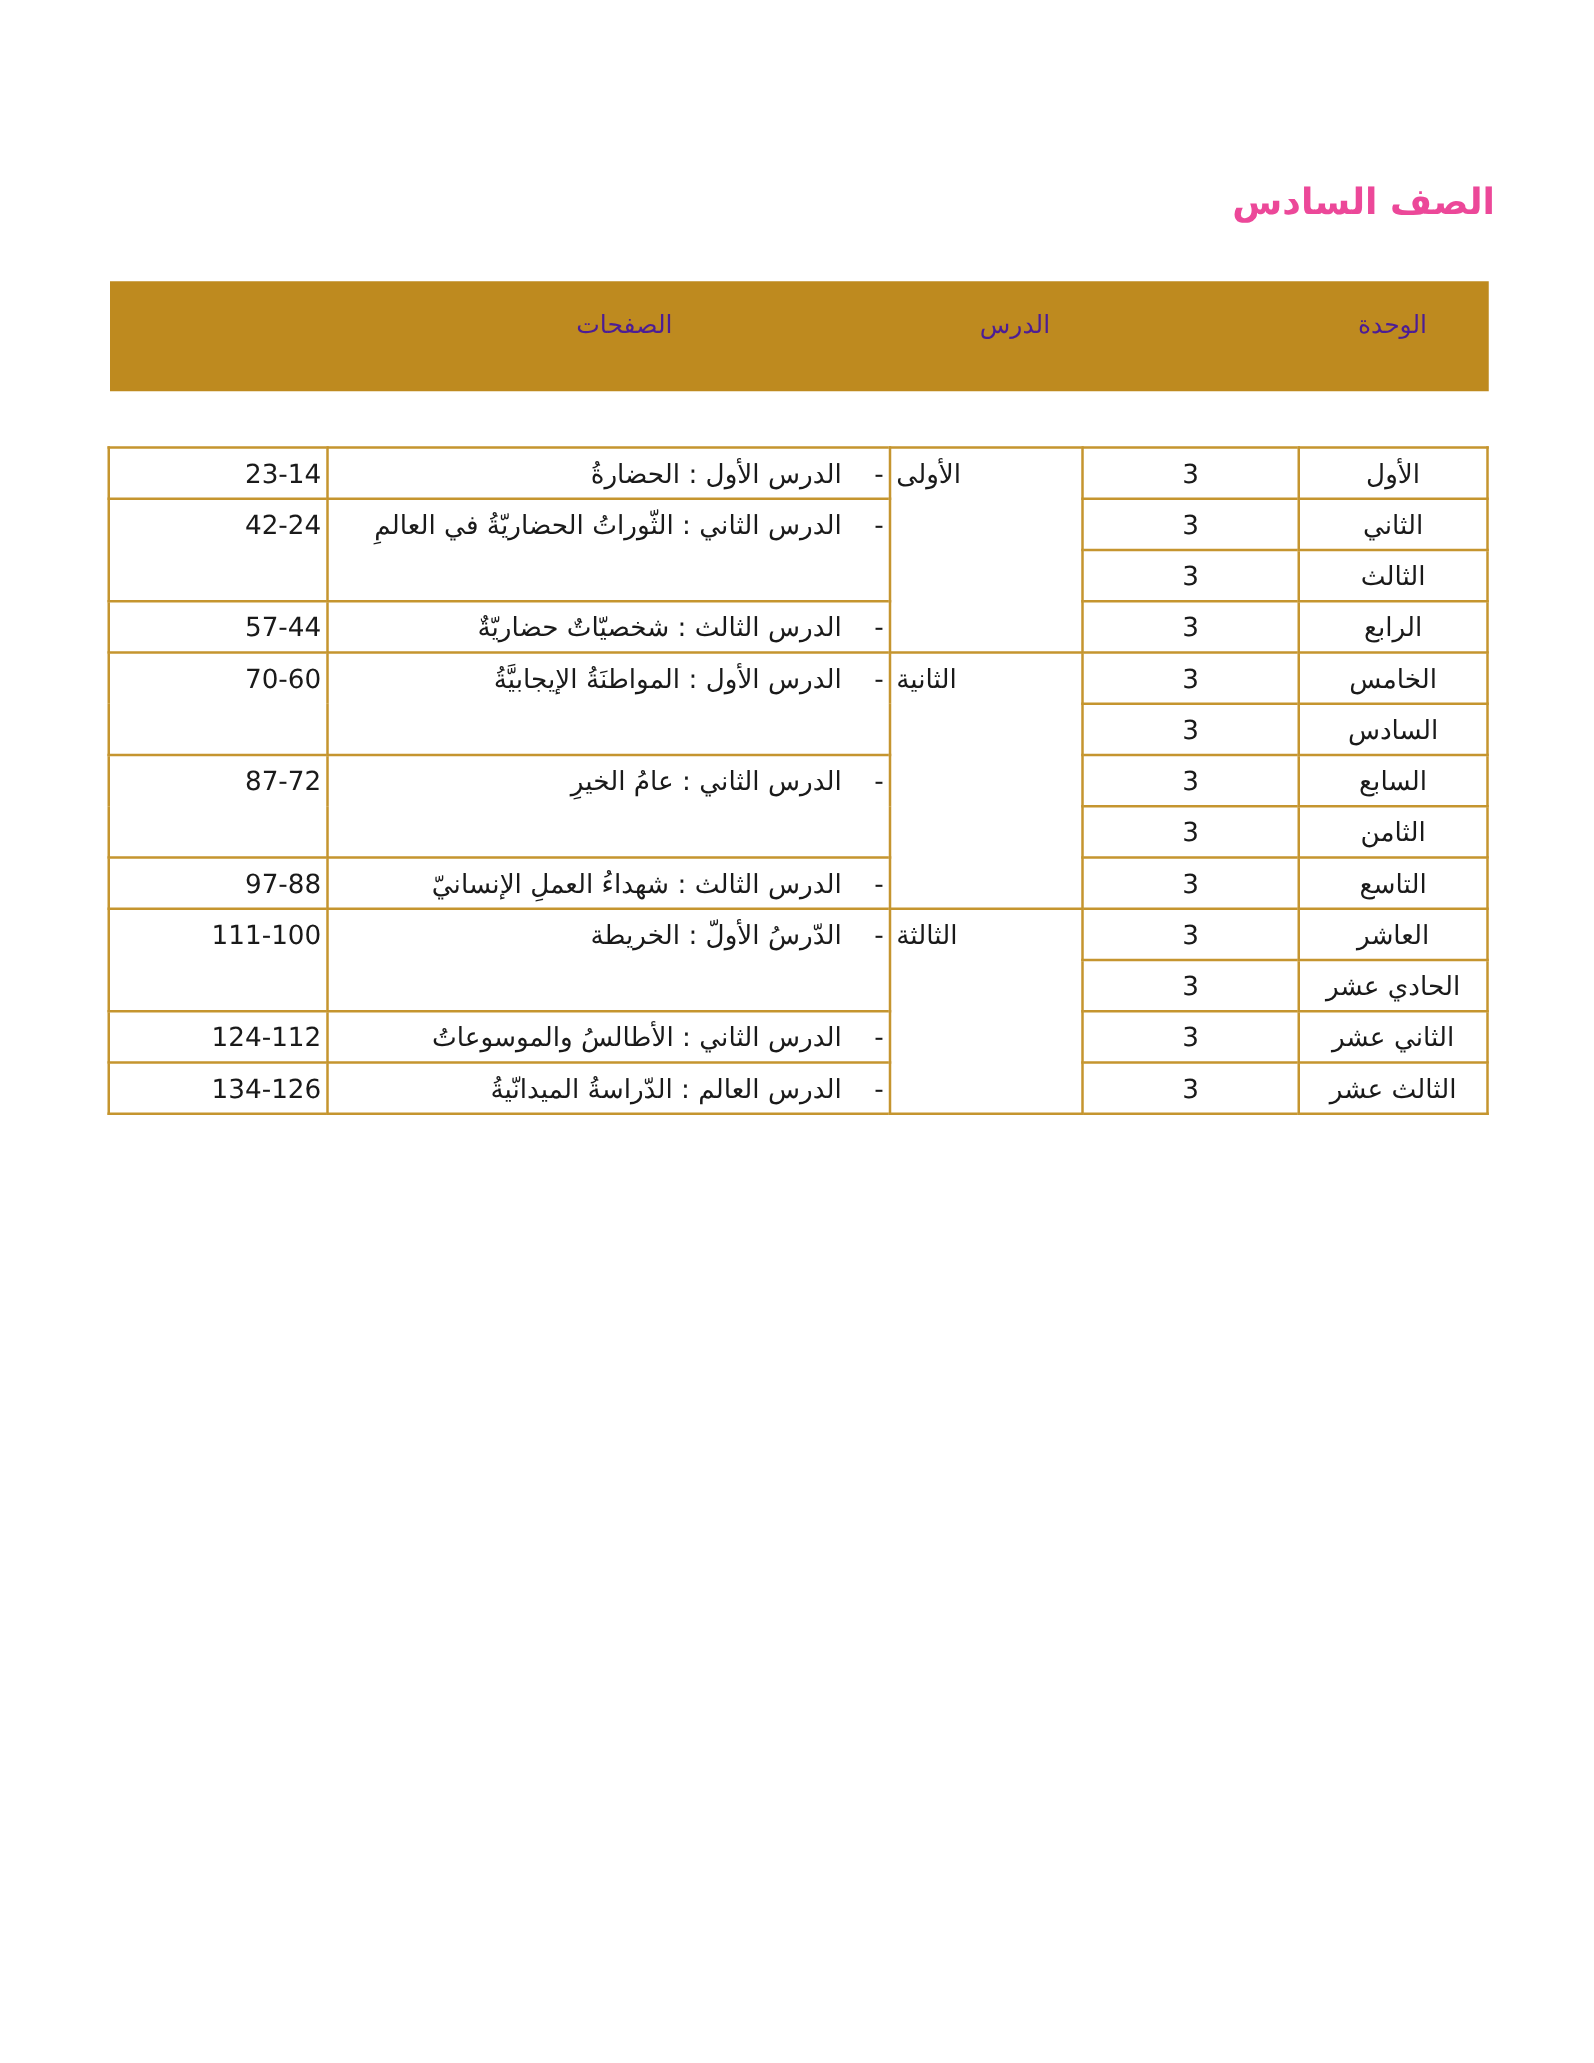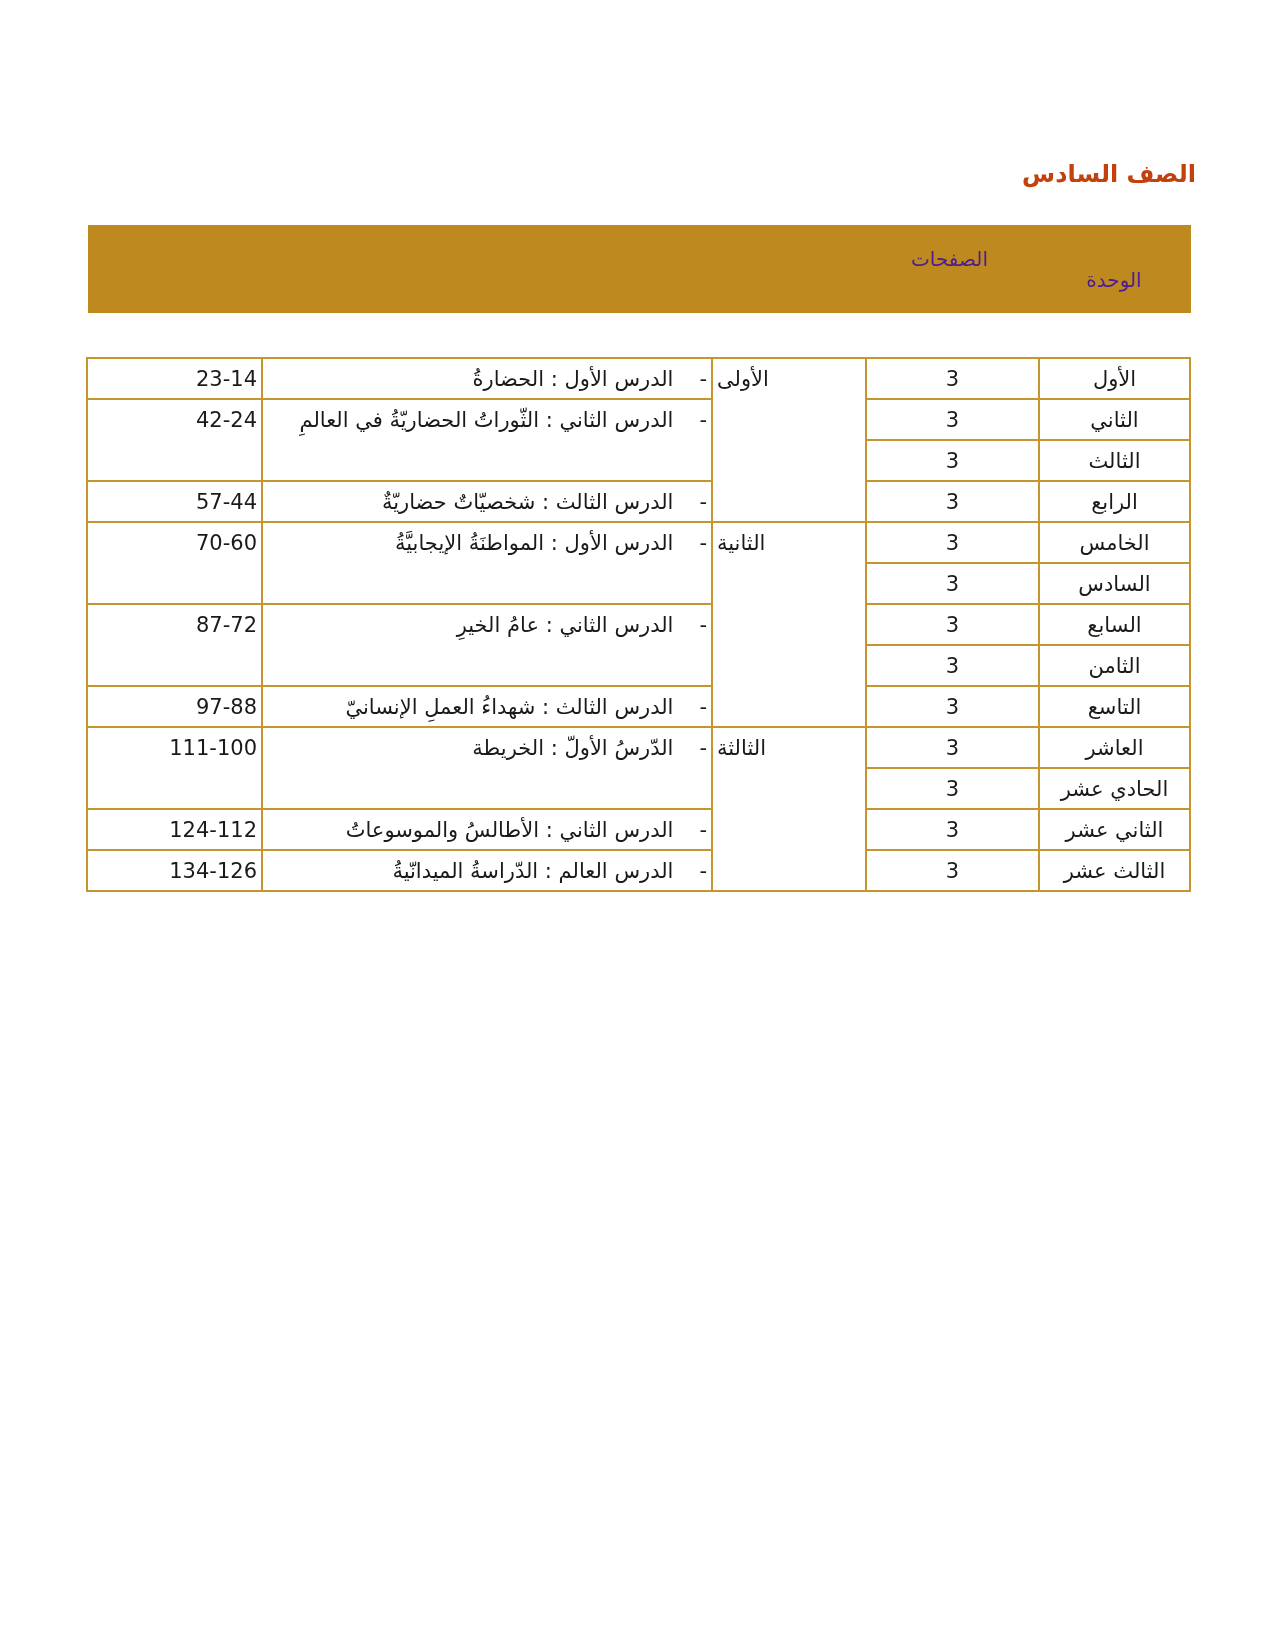--- a/index.html
+++ b/index.html
@@ -2,35 +2,35 @@
 <html lang="ar" dir="rtl"><head>
 <meta charset="utf-8">
 <style>
   html,body{margin:0;padding:0;}
   body{
     width:1275px;height:1650px;background:#ffffff;
     font-family:"DejaVu Sans",sans-serif;color:#1a1a1a;position:relative;
   }
   .page{position:absolute;inset:0;}
   .doc-title{
-    position:absolute;top:160px;right:79px;margin:0;
-    font-size:24px;font-weight:bold;color:#c2410c;letter-spacing:0.5px;
+    position:absolute;top:144px;right:79px;margin:0;
+    font-size:29px;font-weight:bold;color:#ec4899;letter-spacing:0.5px;
   }
   .header-band{
     position:absolute;top:225px;right:84px;width:1103px;height:88px;
     background:#be8a1f;display:flex;flex-direction:row;
   }
   .header-cell{
     color:#4c1d95;font-size:20px;text-align:center;
     padding-top:18px;box-sizing:border-box;
     white-space:pre-line;line-height:33px;
   }
   .hc-week{width:151px;}
   .hc-periods{width:173px;}
-  .hc-unit{width:154px;margin-top:21px;}
+  .hc-unit{width:154px;}
   .hc-lesson{width:450px;}
   .hc-pages{width:175px;}
   table.curriculum{
     position:absolute;top:357px;right:84px;width:1103px;
     border-collapse:collapse;table-layout:fixed;
   }
   table.curriculum td{
     border:2px solid #c5952f;
     vertical-align:top;
     padding:7px 4px 4px 4px;
@@ -56,20 +56,21 @@
 </style>
 </head>
 <body>
 
 <div class="page">
 
   <h1 class="doc-title">الصف السادس</h1>
 
   <div class="header-band">
     <div class="header-cell hc-unit">الوحدة</div>
+    <div class="header-cell hc-lesson">الدرس</div>
     <div class="header-cell hc-pages">الصفحات</div>
   </div>
 
   <table class="curriculum" dir="rtl">
     <colgroup>
       <col class="col-week">
         <col class="col-periods">
         <col class="col-unit">
         <col class="col-lesson">
         <col class="col-pages">

